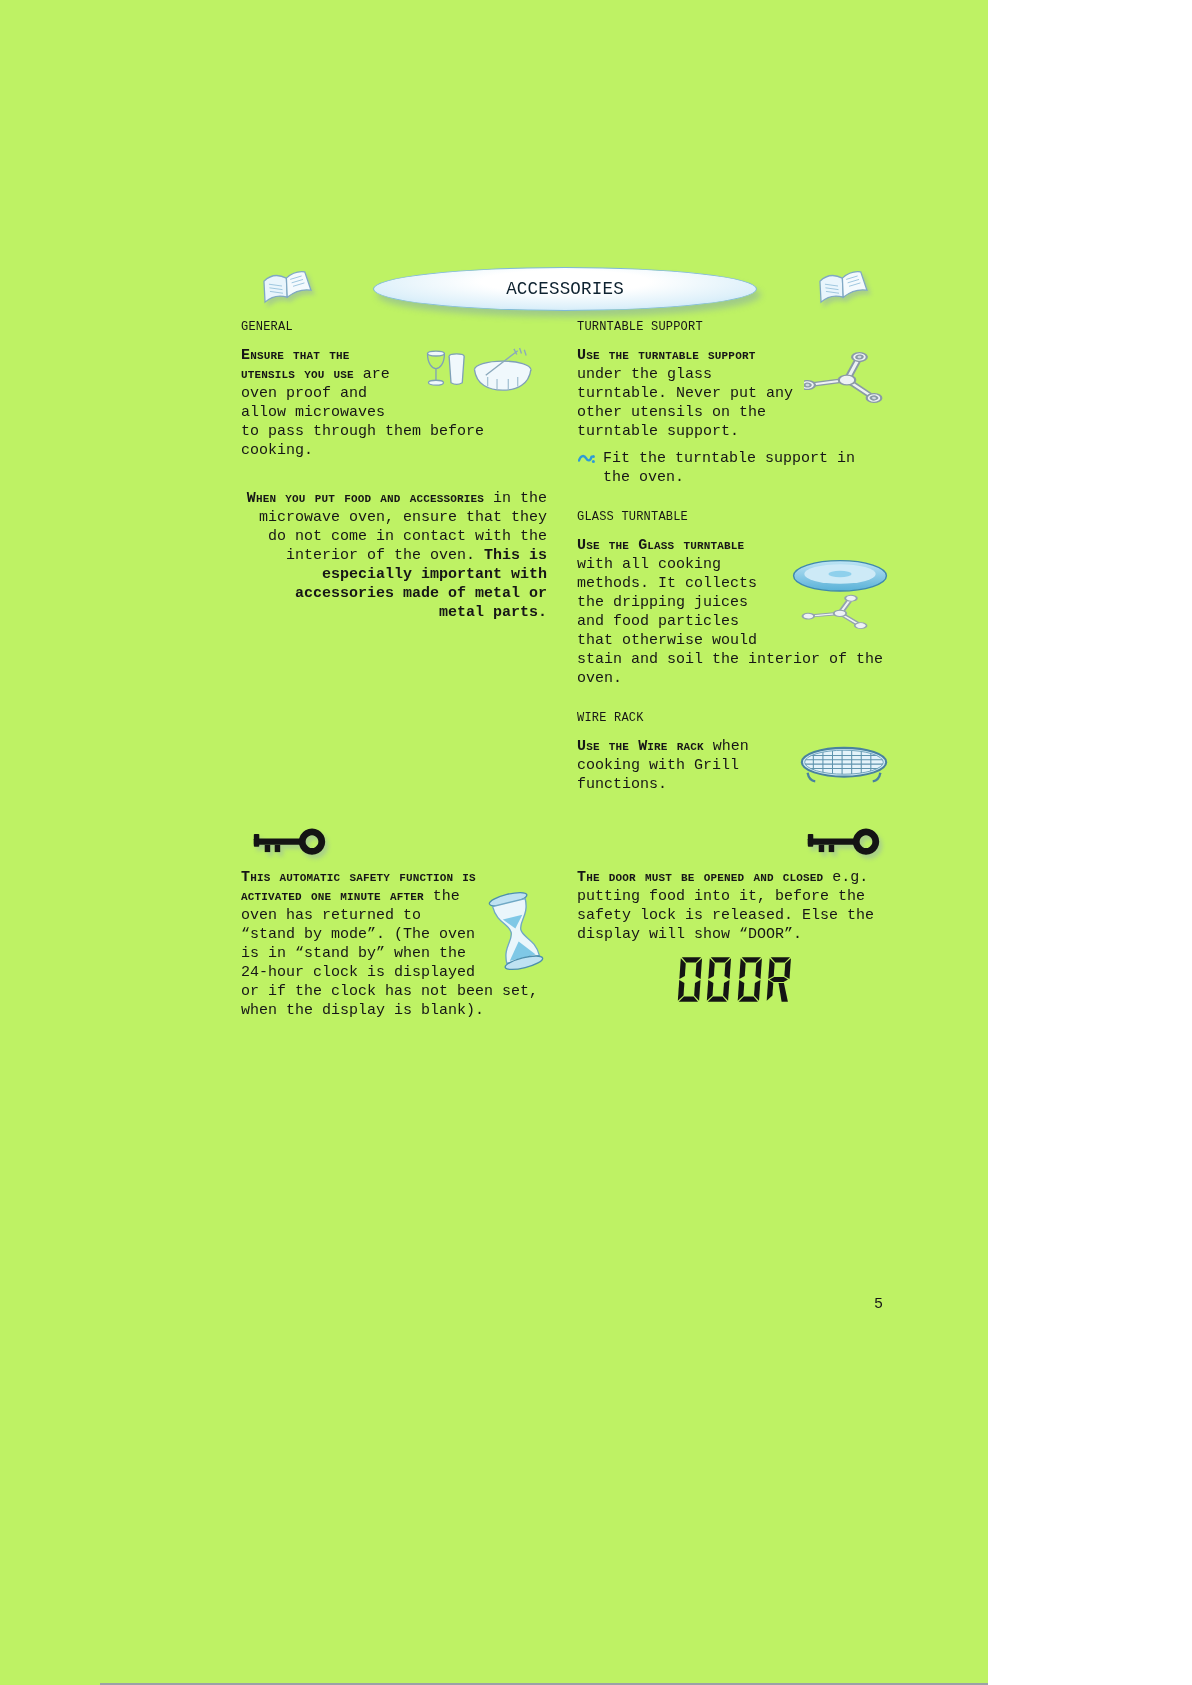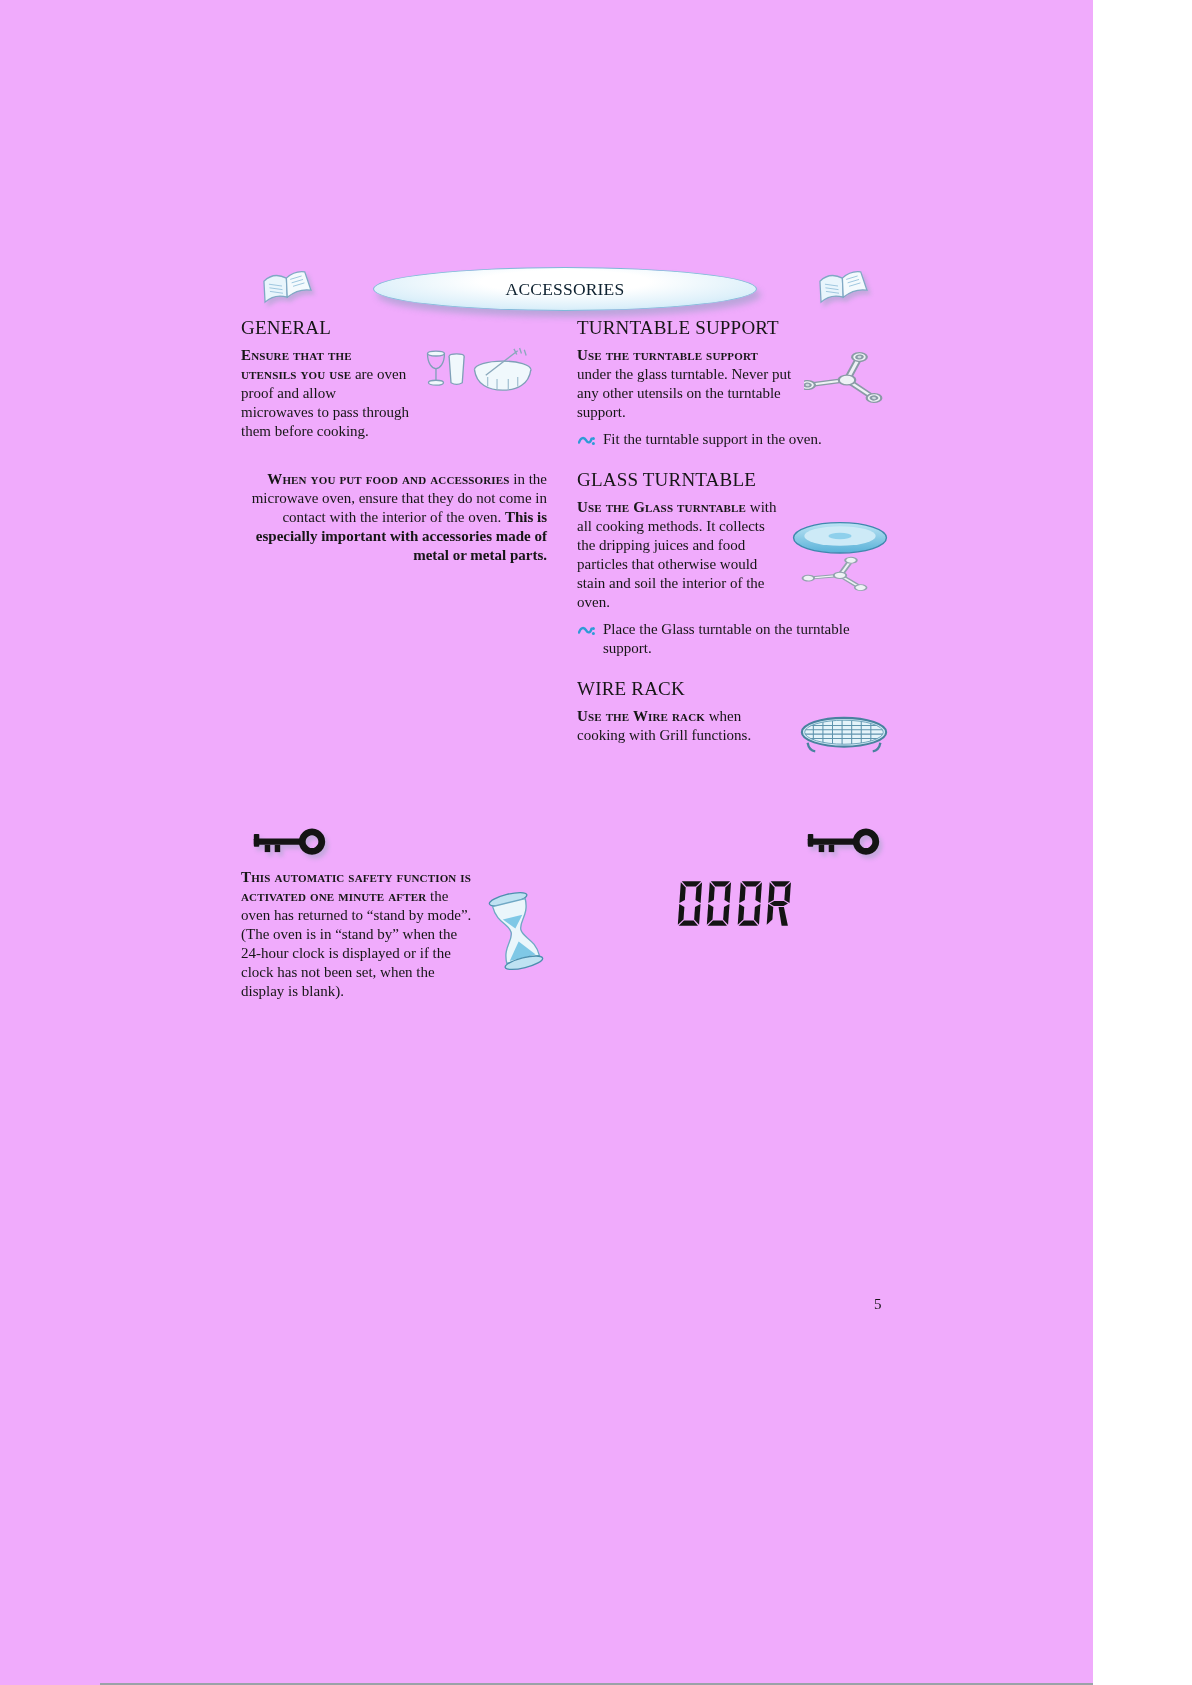--- a/index.html
+++ b/index.html
@@ -1,29 +1,29 @@
 <!DOCTYPE html>
 <html><head>
 <meta charset="utf-8">
 <style>
   html,body { margin:0; padding:0; background:#ffffff; }
   .page {
-    position:relative; width:1093px; height:1685px; background:#f0abfc;
-    font-family:Liberation Serif, serif; color:#161616; overflow:hidden;
+    position:relative; width:988px; height:1685px; background:#bef264;
+    font-family:Liberation Mono, monospace; color:#161616; overflow:hidden;
   }
   .banner {
     position:absolute; border-radius:50%;
     display:flex; align-items:center; justify-content:center;
     font-size:17.5px; letter-spacing:.2px; color:#0e2230;
     background: radial-gradient(ellipse 100% 120% at 50% 32%, #ffffff 22%, #ddf0fa 52%, #8ecdea 96%);
     border:1px solid #7fb9d8;
     box-shadow: 4px 6px 6px rgba(125,158,180,.45);
   }
   .col { position:absolute; font-size:15px; line-height:19px; }
-  .h { font-size:19px; font-weight:400; letter-spacing:.2px; margin:0 0 9px 0; clear:both; }
+  .h { font-size:12px; font-weight:400; letter-spacing:.2px; margin:0 0 9px 0; clear:both; }
   .col p { margin:0 0 21px 0; }
   .lead { font-weight:700; font-variant:small-caps; letter-spacing:.15px; }
   .boldtxt { font-weight:700; }
   .img-right { float:right; margin:1px 0 2px 8px; }
   .step { position:relative; padding-left:26px; margin:0 0 21px 0; }
   .step-icon { position:absolute; left:1px; top:3px; }
   .abs { position:absolute; }
   .icon-shadow { filter: drop-shadow(3px 4px 2px rgba(140,165,185,.45)); }
   .door-wrap { text-align:center; margin-top:12px; }
   .page-number { position:absolute; left:874px; top:1296px; font-size:15px; color:#161616; }
@@ -153,30 +153,20 @@
               </g>
             <circle r="7"></circle>
           </g>
           <ellipse cx="56" cy="30" rx="52" ry="17" fill="url(#gtg)" stroke="#3f88ad" stroke-width="1.6"></ellipse>
           <ellipse cx="56" cy="28" rx="40" ry="11" fill="#cdeaf7"></ellipse>
           <ellipse cx="56" cy="28" rx="13" ry="3.6" fill="#8fd0ec"></ellipse>
         </svg>
       </span>
       <span class="lead">Use the Glass turntable</span><span> with all cooking methods. It collects the dripping juices and food particles that otherwise would stain and soil the interior of the oven.</span>
     </p>
-    <div class="step">
-      <span class="step-icon">
-        <svg width="17" height="13" viewBox="0 0 17 13">
-          <path d="M1 8.5 C2.8 3 6.2 3 8 6.2 C9.8 9.4 12.6 9.2 13.6 4.6" stroke="#2e9bd6" stroke-width="2.4" fill="none" stroke-linecap="round"></path>
-          <circle cx="15.4" cy="4.4" r="1.5" fill="#2e9bd6"></circle>
-            <circle cx="15.4" cy="9.6" r="1.5" fill="#2e9bd6"></circle>
-        </svg>
-      </span>
-      <span>Place the Glass turntable on the turntable support.</span>
-    </div>
 
     <h3 class="h" style="margin-top:21px;">WIRE RACK</h3>
     <p>
       <span class="img-right" style="margin-top:6px;">
         <svg width="92" height="48" viewBox="0 0 96 50">
           <defs>
               <clipPath id="wrc">
                 <ellipse cx="48" cy="20" rx="41" ry="12.5"></ellipse>
               </clipPath>
             </defs>
@@ -229,20 +219,21 @@
             <polygon points="21,82 53,82 37,62" fill="#7fc8e6"></polygon>
             <ellipse cx="37" cy="88" rx="23" ry="6" fill="#bfe2f2" stroke="#4c8fae" stroke-width="1.6"></ellipse>
           </g>
         </svg>
       </span>
       <span class="lead">This automatic safety function is activated one minute after</span><span> the oven has returned to “stand by mode”. (The oven is in “stand by” when the 24-hour clock is displayed or if the clock has not been set, when the display is blank).</span>
     </p>
   </div>
 
   <div class="col" style="left:577px;top:868px;width:313px;">
+    <p style="margin-bottom:6px;"><span class="lead">The door must be opened and closed</span><span> e.g. putting food into it, before the safety lock is released. Else the display will show “DOOR”.</span></p>
 
     <div class="door-wrap" aria-label="DOOR">
       <svg width="114" height="47" viewBox="0 0 118 46">
         <g fill="#141414" transform="skewX(-4) translate(4,0)">
 
           <g>
             <polygon points="1,0 21,0 16,5.5 6,5.5"></polygon>
             <polygon points="0,1 5.5,6.5 5.5,19.5 0,22.5"></polygon>
             <polygon points="22,1 22,22.5 16.5,19.5 16.5,6.5"></polygon>
             <polygon points="0,23.5 5.5,26.5 5.5,39.5 0,45"></polygon>

